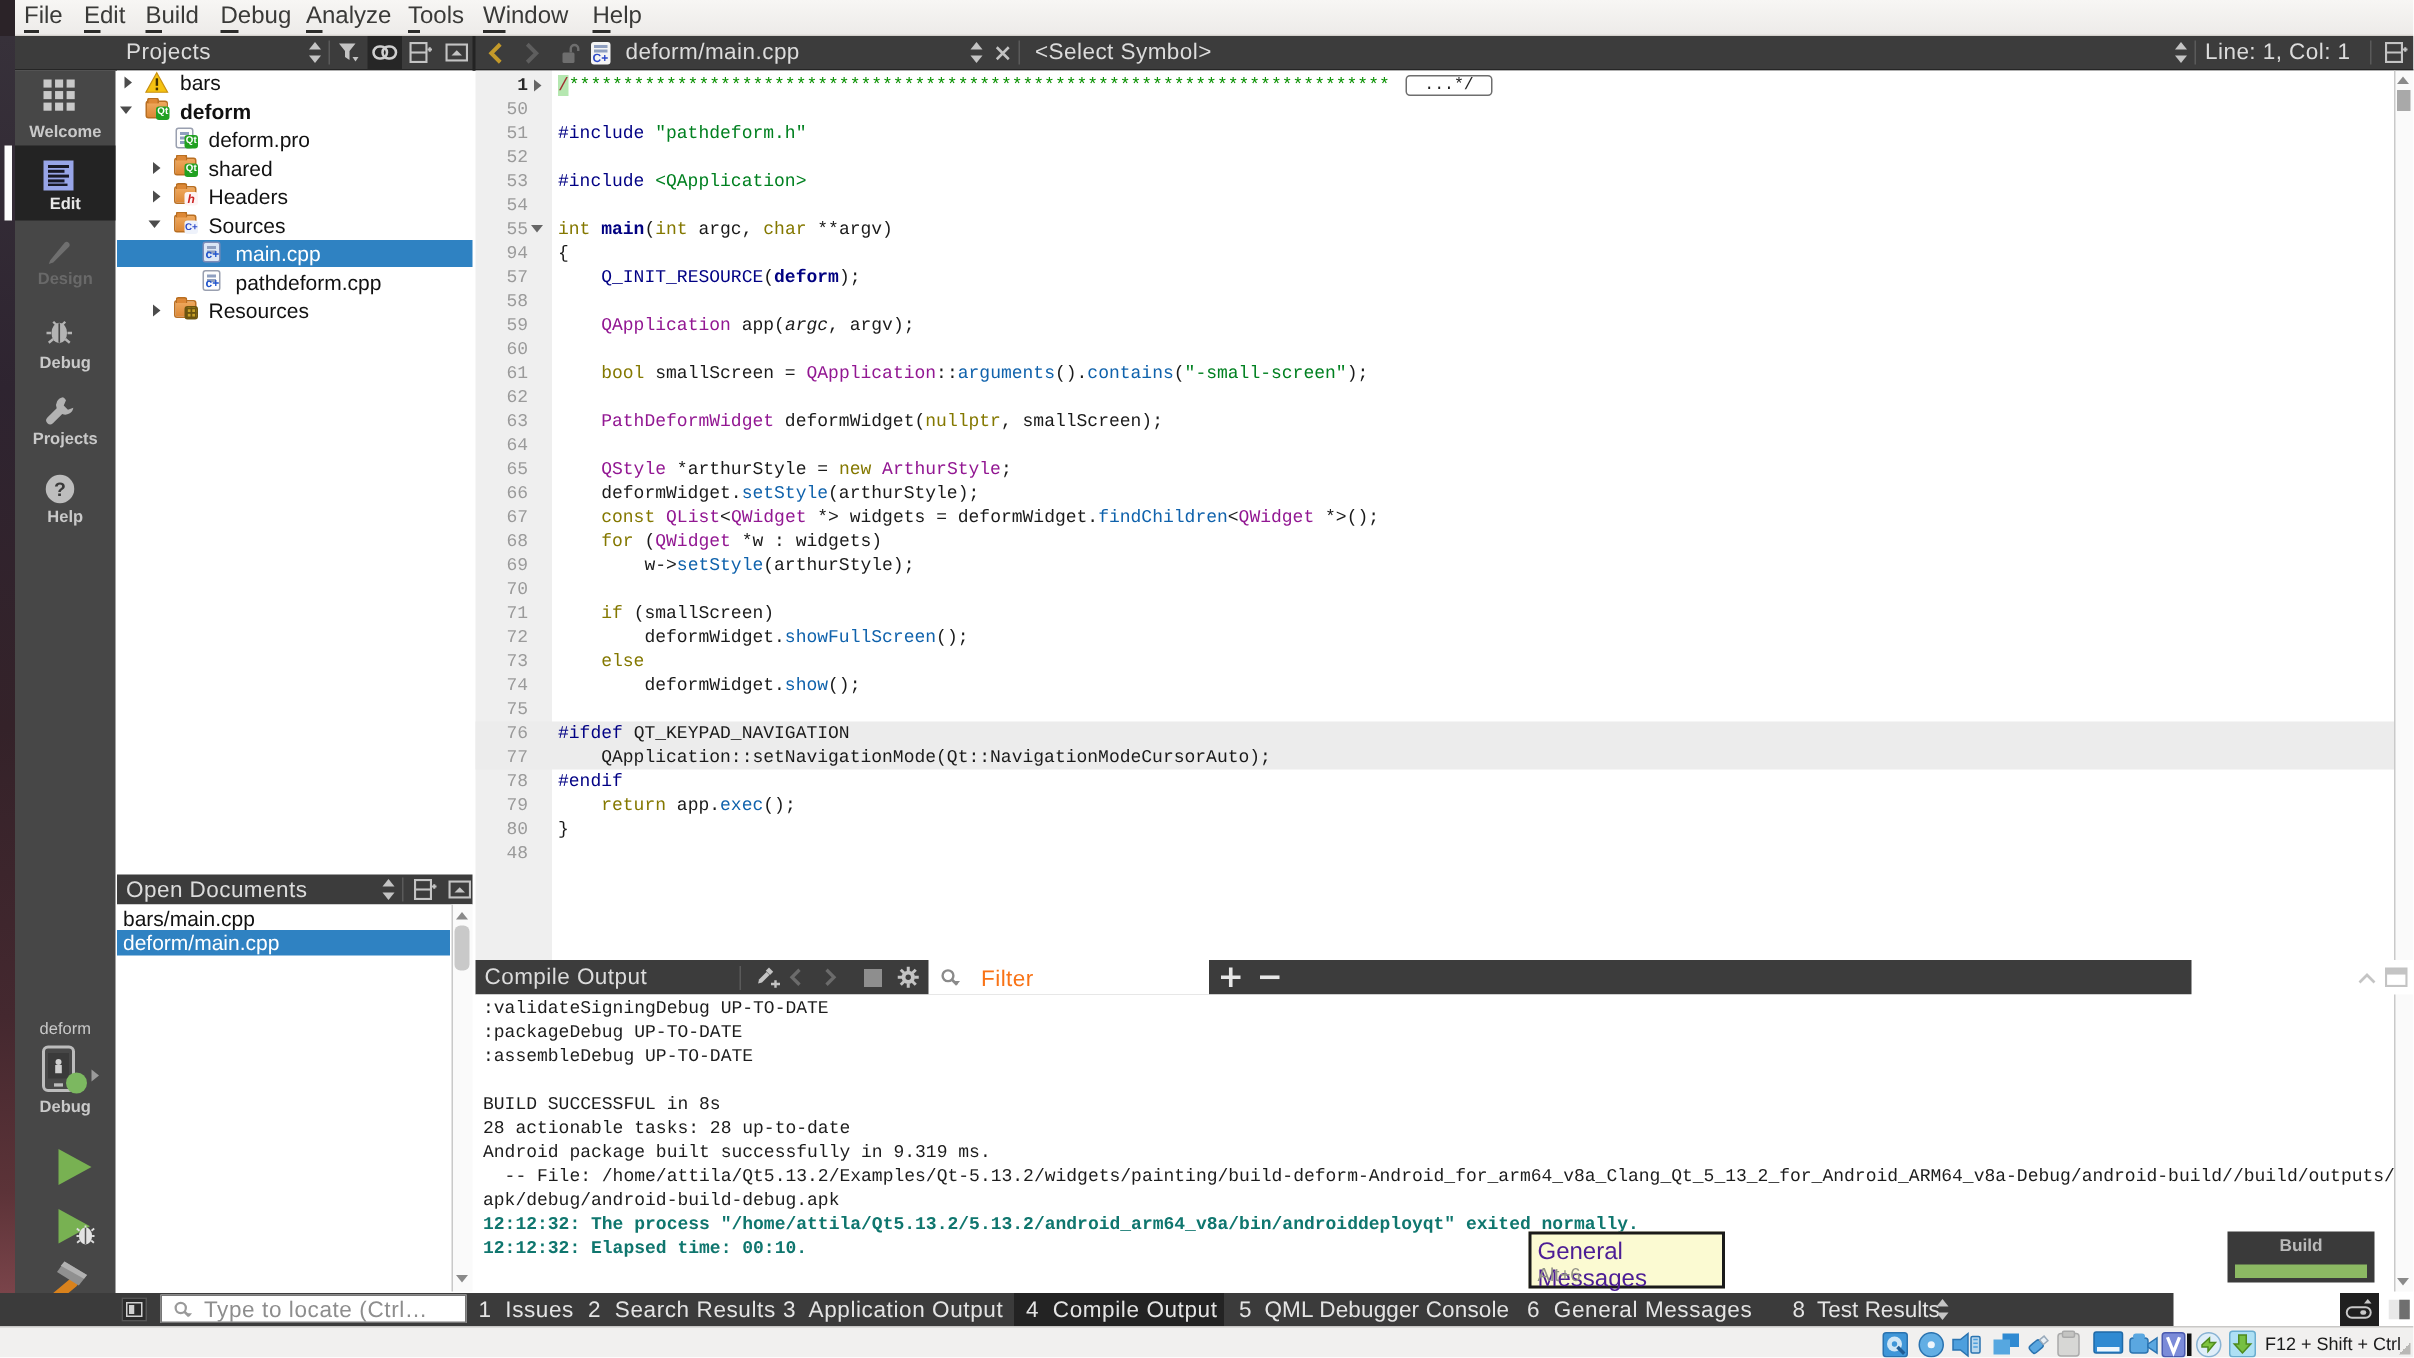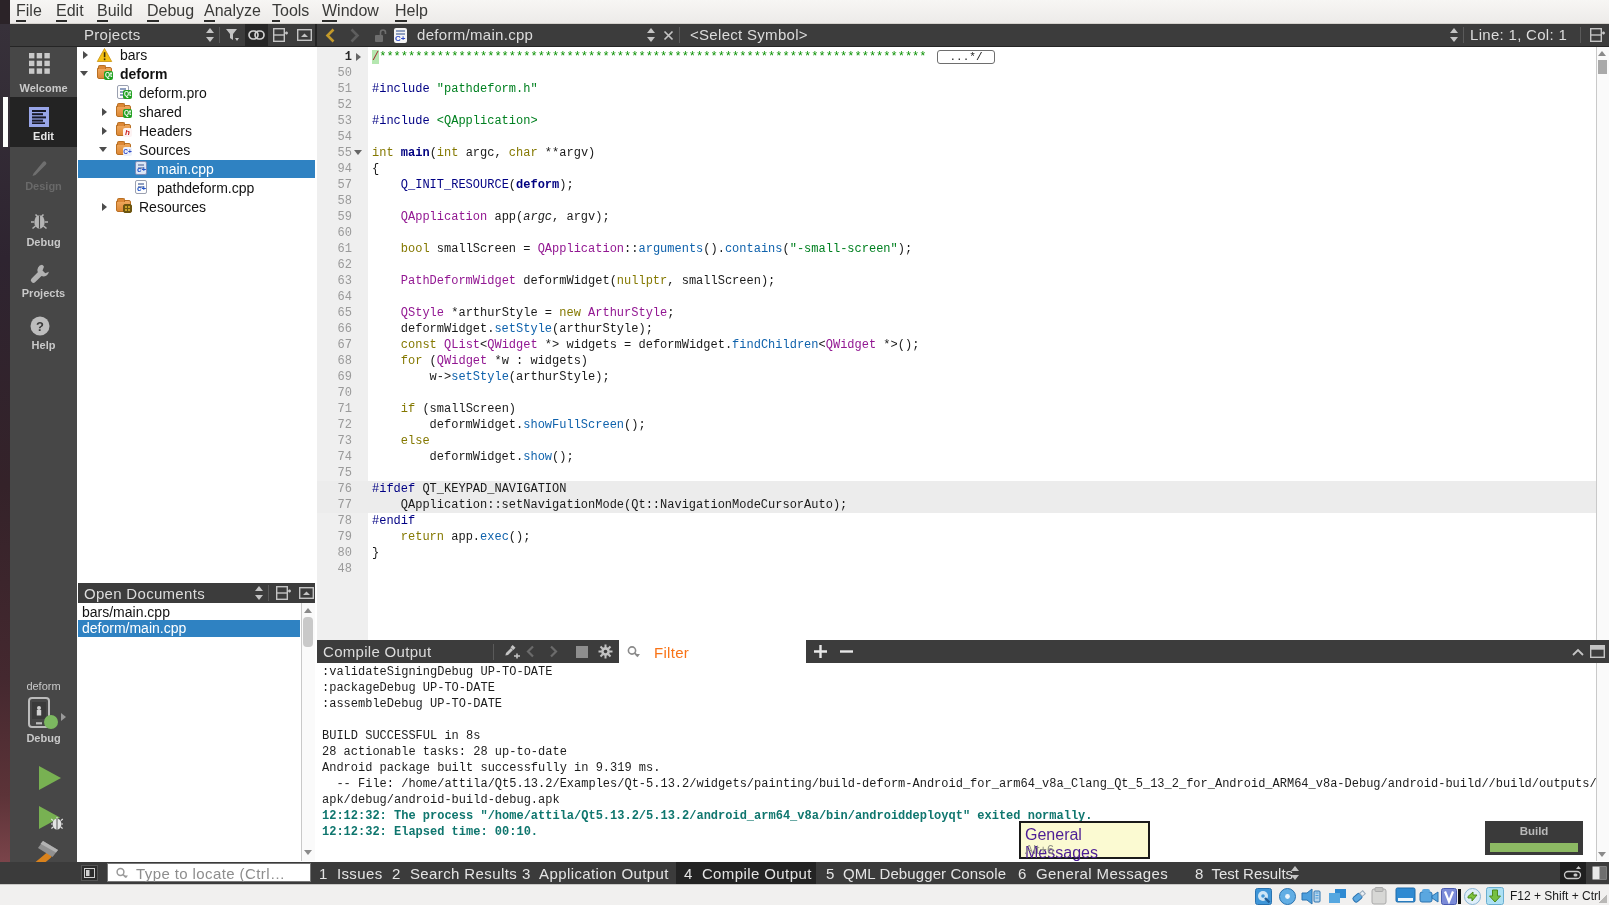--- a/index.html
+++ b/index.html
@@ -44,26 +44,26 @@
 .arrU{border-bottom:5px solid #8a8a8a}
 .arrD{border-top:5px solid #8a8a8a}
 
 #gutter{left:317px;top:47px;width:51px;height:593px;background:#efefef}
 #codearea{left:368px;top:47px;width:1228px;height:593px;background:#fff}
 .ln{position:absolute;left:317px;width:35px;text-align:right;font:12px "Liberation Mono",monospace;color:#9a9a9a;height:16px;line-height:16px}
 .cl{position:absolute;left:372px;font:12px "Liberation Mono",monospace;color:#1a1a1a;height:16px;line-height:16px;white-space:pre}
 .k{color:#847800}.t{color:#921792}.f{color:#0f62ac}.s{color:#008020}.pp{color:#000084}.b{color:#000080;font-weight:bold}.cm{color:#089000}
 #ifband{left:317px;top:481px;width:1279px;height:32px;background:#ececec}
 
-#cohead{left:317px;top:640px;width:1292px;height:23px;background:#3c3c3c}
+#cohead{left:317px;top:640px;width:1144px;height:23px;background:#3c3c3c}
 #cobody{left:317px;top:663px;width:1279px;height:198px;background:#fff}
 .co{position:absolute;left:322px;font:12px "Liberation Mono",monospace;color:#1c1c1c;height:16px;line-height:16px;white-space:pre}
 .cob{color:#0f766e;font-weight:bold}
 
-#statbar{left:0;top:862px;width:1609px;height:22px;background:#3b3b3b}
+#statbar{left:0;top:862px;width:1449px;height:22px;background:#3b3b3b}
 .st{position:absolute;top:3px;font-size:15px;letter-spacing:0.4px;color:#e4e4e4;white-space:nowrap}
 #vbar{left:0;top:884px;width:1609px;height:21px;background:#f1f0ef;border-top:1px solid #c9c8c6}
 #tooltip{left:1019px;top:821px;width:131px;height:38px;background:#fbfad2;border:2px solid #1a1a1a}
 #buildpop{left:1485px;top:821px;width:98px;height:34px;background:#3a3a3a}
 svg{position:absolute;overflow:visible}
 </style></head><body>
 
 <div id="menubar" class="abs">
     <div class="abs" style="left:0;top:0;width:10px;height:24px;background:#2b2328"></div>
 <span style="left:16px"><u>F</u>ile</span>

